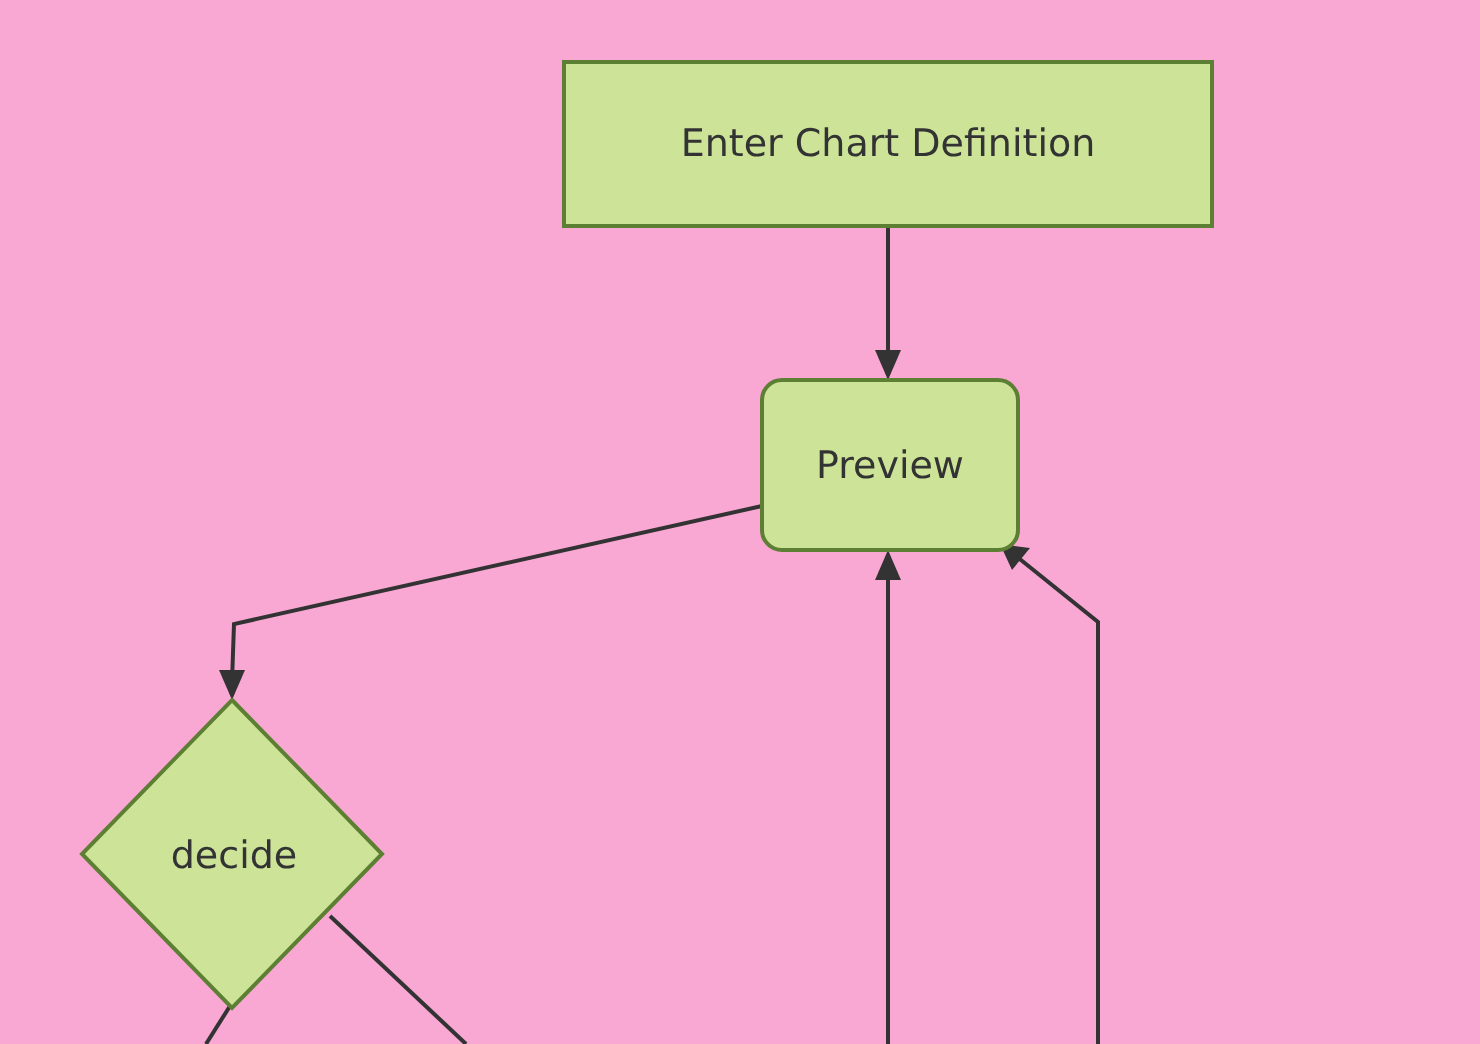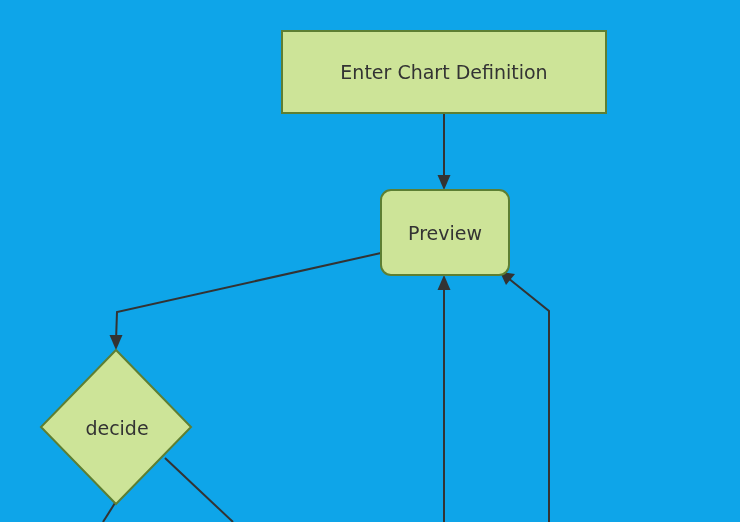--- a/index.html
+++ b/index.html
@@ -7,21 +7,21 @@
     padding: 0;
     background: #ffffff;
   }
   body {
     font-family: "DejaVu Sans", "Liberation Sans", sans-serif;
   }
   #canvas {
     position: relative;
     width: 740px;
     height: 522px;
-    background: #0ea5e9;
+    background: #f9a8d4;
     overflow: hidden;
   }
   svg.flow {
     position: absolute;
     left: 0;
     top: 0;
     width: 740px;
     height: 522px;
   }
   .node-label {

